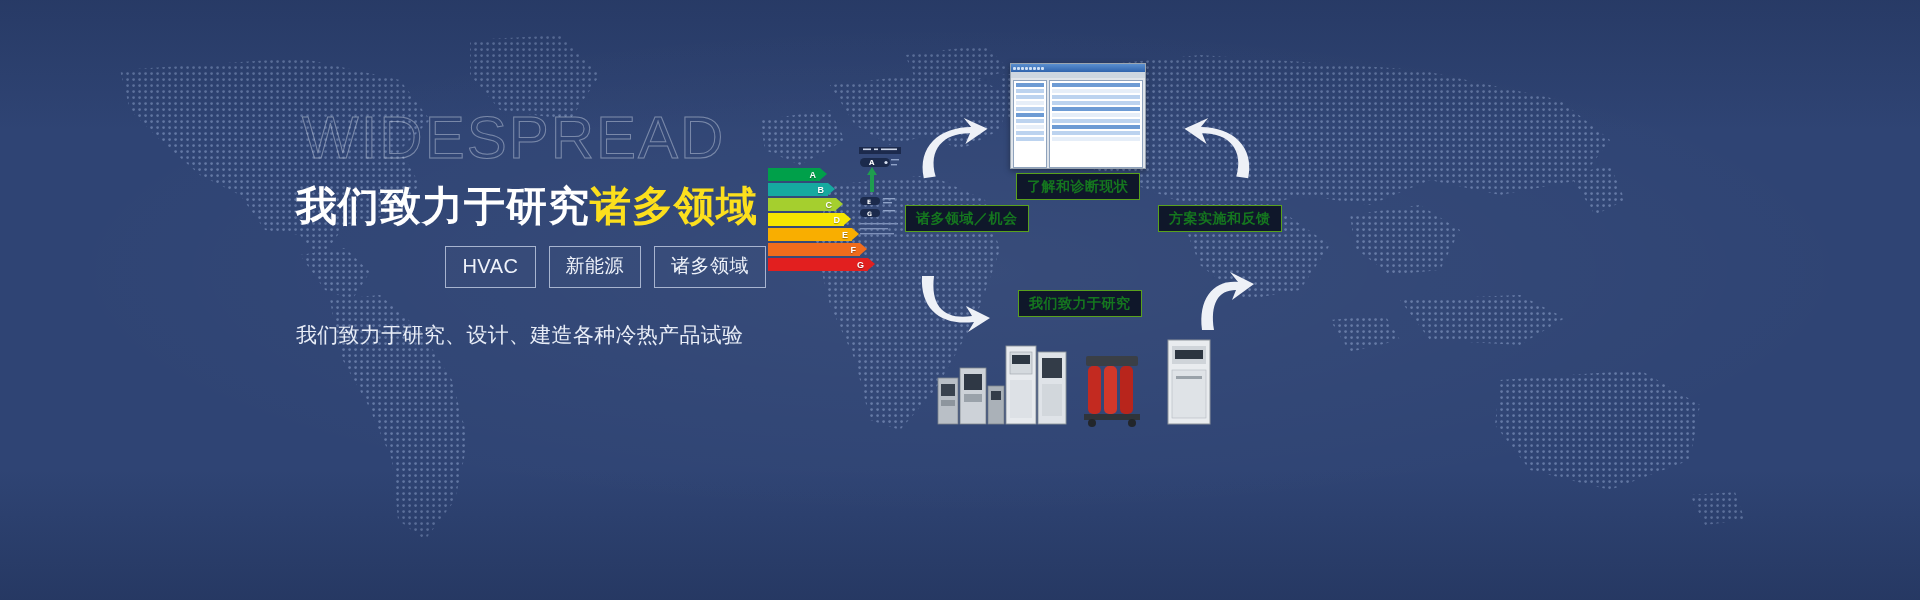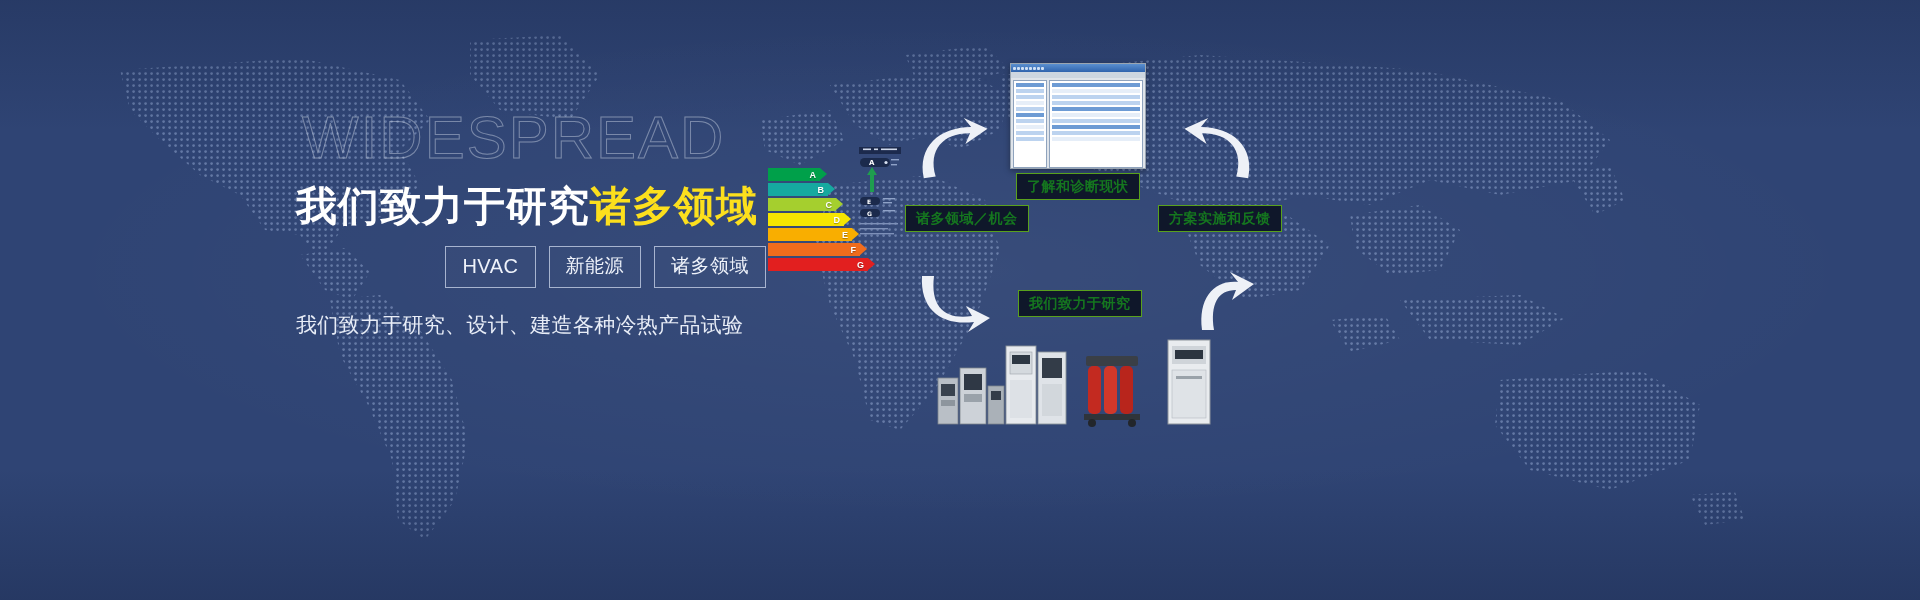--- a/index.html
+++ b/index.html
@@ -52,21 +52,21 @@
     padding:6px 16px 8px;
     white-space:nowrap;
     letter-spacing:.5px;
     background:rgba(255,255,255,.02);
     display:flex; align-items:center; justify-content:center;
     min-height:36px;
   }
   .tag.cn { font-family:"DejaVu Sans","Liberation Sans",sans-serif; font-size:19px; }
 
   #desc {
-    margin-top:22px;
+    margin-top:32px;
     color:#e8edf7;
     font-size:21px; line-height:1.45;
     font-family:"DejaVu Sans","Liberation Sans",sans-serif;
     letter-spacing:.3px;
   }
   #eng {
     margin-top:16px;
     color:rgba(190,201,224,.62);
     font-size:11.5px; line-height:1.55; letter-spacing:.2px;
   }

